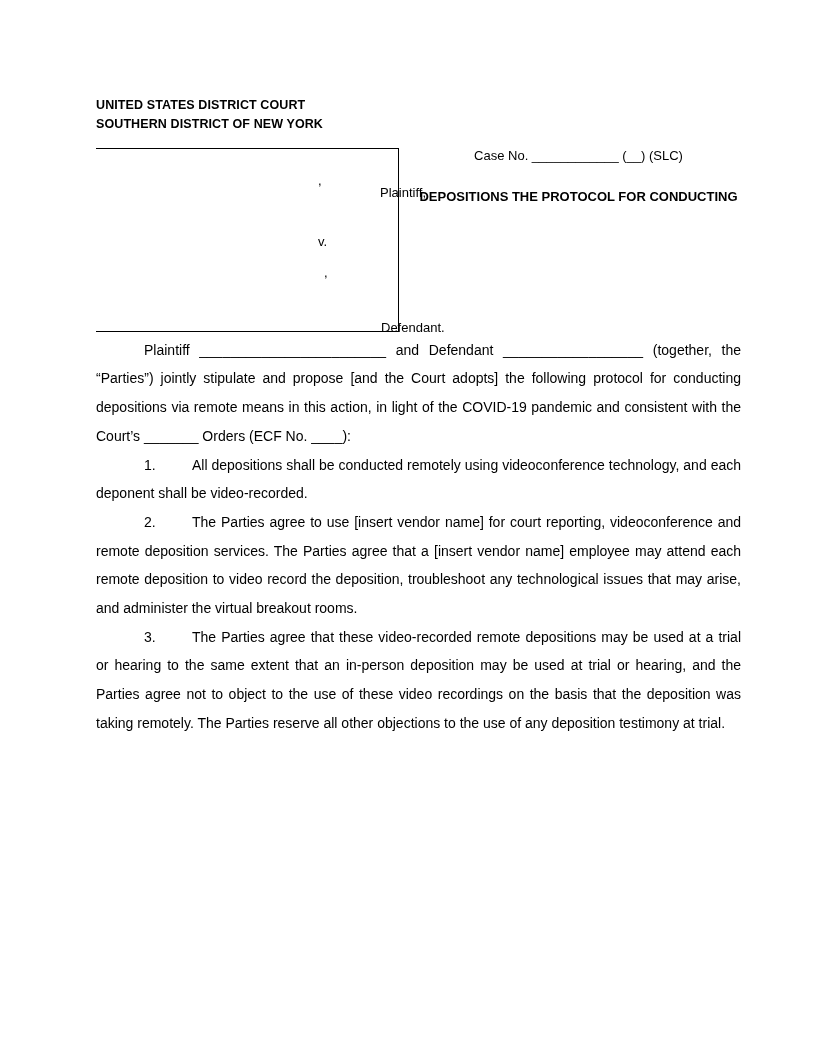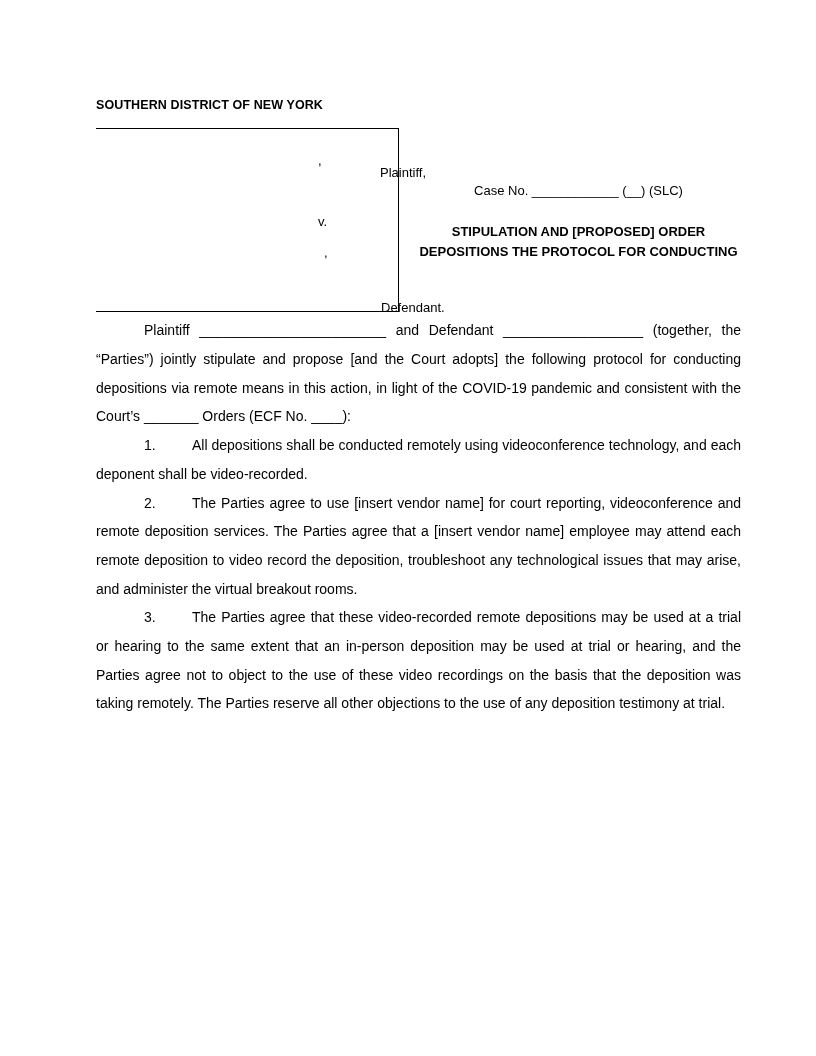--- a/index.html
+++ b/index.html
@@ -94,21 +94,20 @@
 
   .caption-right {
     position: absolute;
     left: 320px;
     top: 0;
     width: 325px;
     text-align: center;
     font-size: 13px;
   }
   .case-no {
-    margin-top: 55px;
     text-align: center;
   }
   .stip-title {
     margin-top: 24px;
     font-weight: bold;
     line-height: 1.52;
     text-align: center;
   }
 
   
@@ -137,36 +136,36 @@
     width: 48px;
   }
 </style>
 </head>
 <body>
 
 <div class="page">
   <div class="content">
 
     <div class="court-heading">
+      <div>UNITED STATES DISTRICT COURT</div>
       <div>SOUTHERN DISTRICT OF NEW YORK</div>
     </div>
 
     <div class="caption">
       <div class="caption-box"></div>
       <div class="caption-left">
         <span class="cap-comma-1">,</span>
         <span class="cap-plaintiff">Plaintiff,</span>
         <span class="cap-v">v.</span>
         <span class="cap-comma-2">,</span>
         <span class="cap-defendant">Defendant.</span>
       </div>
       <div class="caption-right">
         <div class="case-no">Case No. ____________ (__) (SLC)</div>
         <div class="stip-title">
-          <div>STIPULATION AND [PROPOSED] ORDER</div>
           <div>DEPOSITIONS THE PROTOCOL FOR CONDUCTING</div>
         </div>
       </div>
     </div>
 
     <div class="body-text">
       <p class="indent">Plaintiff ________________________ and Defendant __________________ (together, the “Parties”) jointly stipulate and propose [and the Court adopts] the following protocol for conducting depositions via remote means in this action, in light of the COVID-19 pandemic and consistent with the Court’s _______ Orders (ECF No. ____):</p>
 
       <p class="num-para">
         <span class="para-lead">&nbsp;</span><span class="numlabel">1.</span><span>All depositions shall be conducted remotely using videoconference technology, and each deponent shall be video-recorded.</span>

